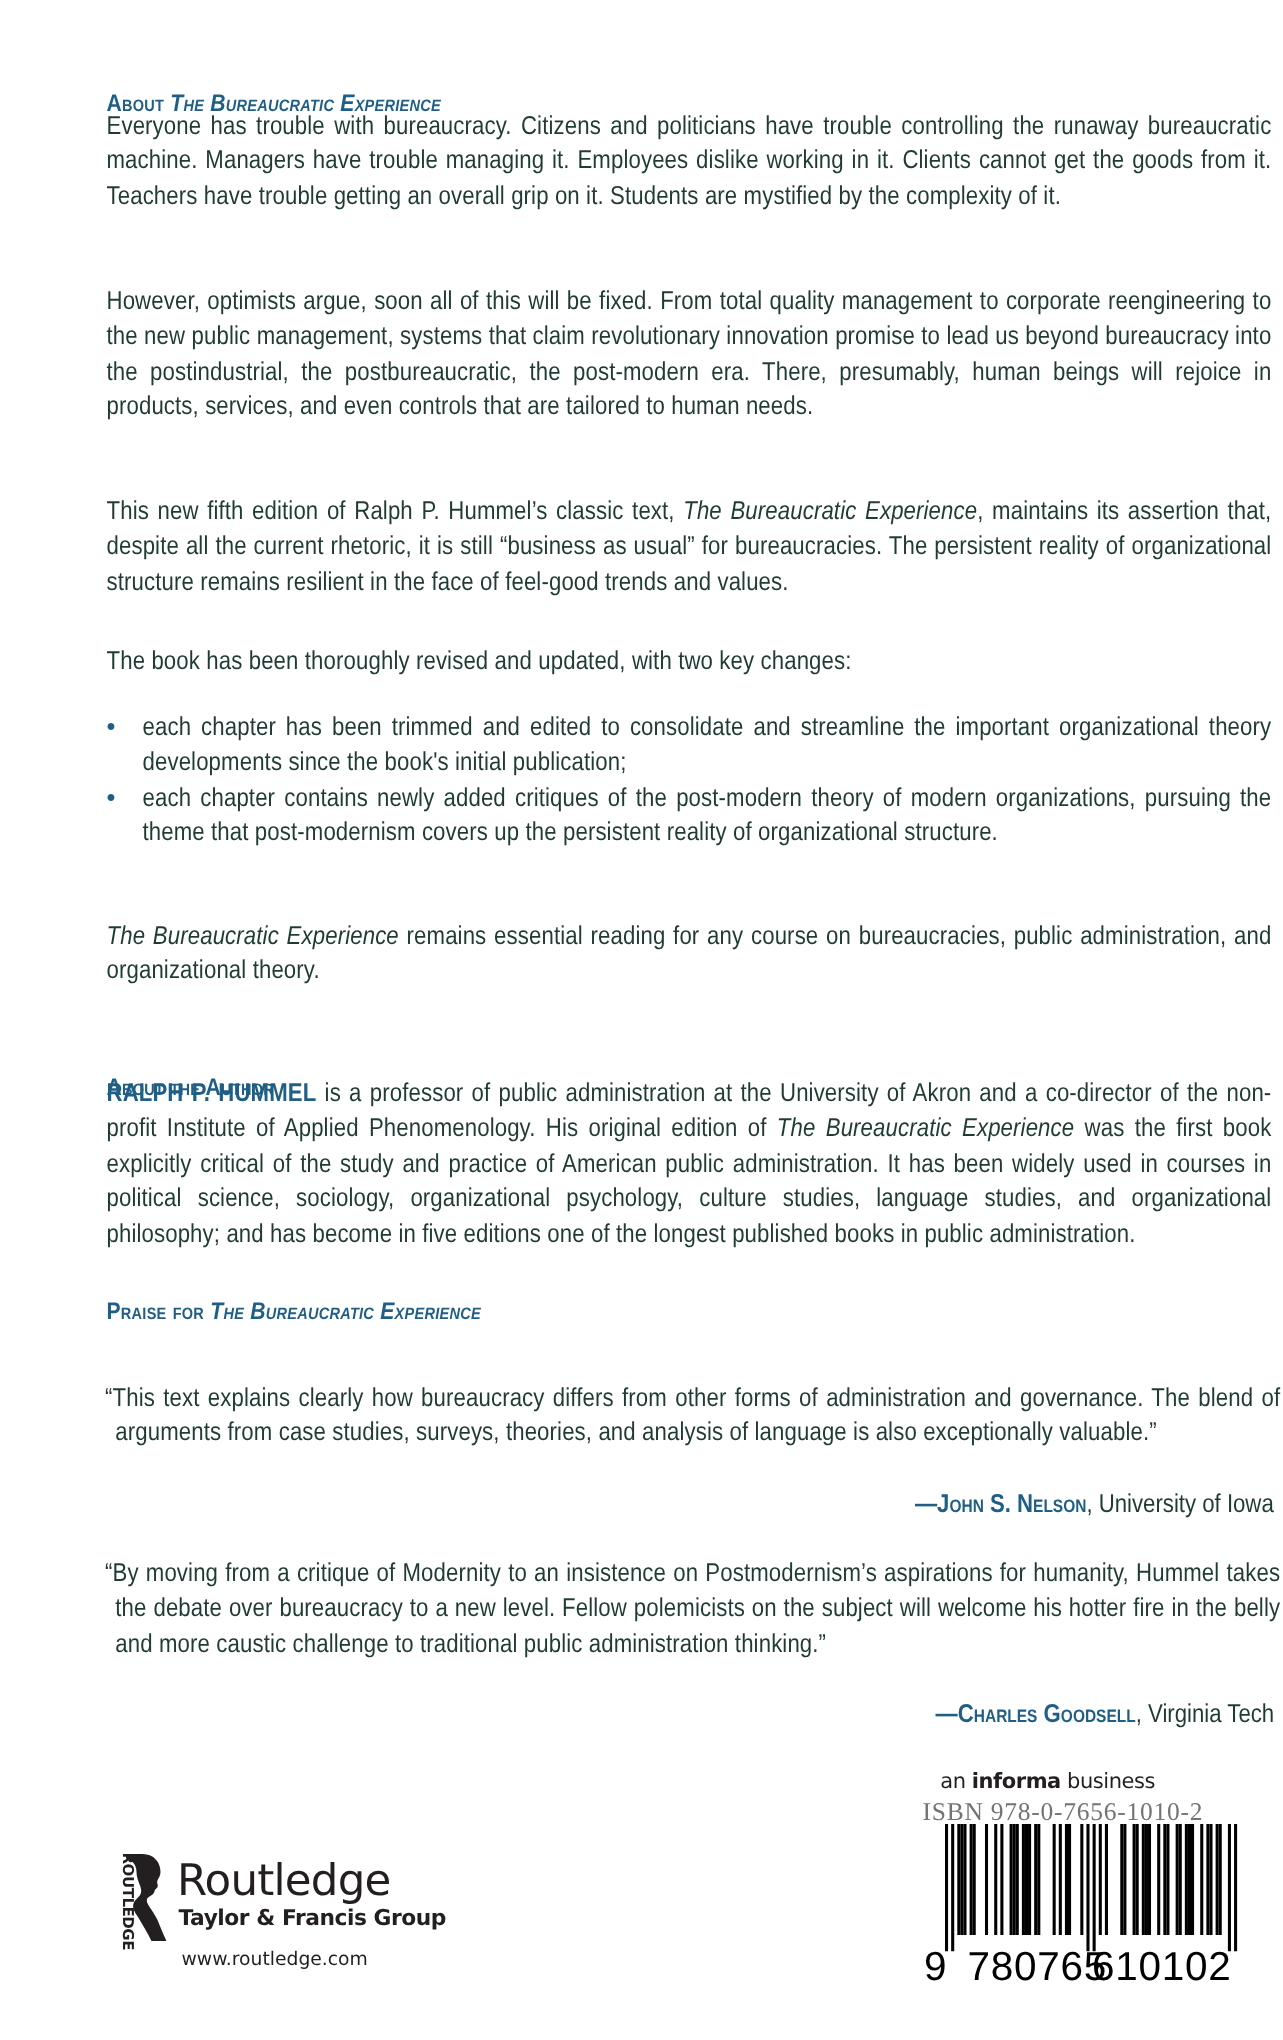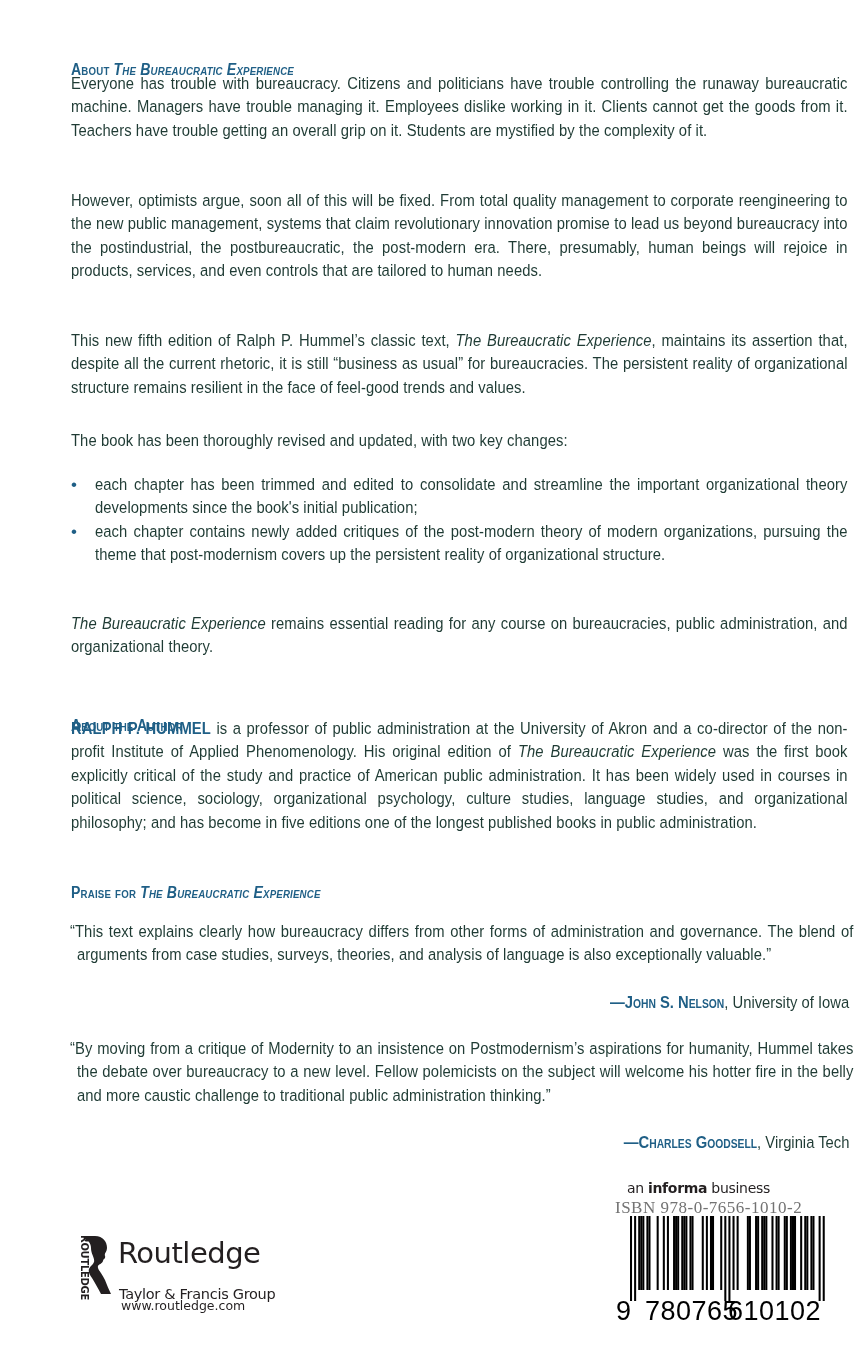--- a/index.html
+++ b/index.html
@@ -73,21 +73,21 @@
   </div>
 
   <div class="abs" style="top:717px;left:0;">
     <p class="heading">About the Author</p>
   </div>
 
   <div class="abs" style="top:717px;left:0;">
     <p class="para"><span class="author-name">RALPH P. HUMMEL</span><span> is a professor of public administration at the University of Akron and a co-director of the non-profit Institute of Applied Phenomenology. His original edition of </span><i>The Bureaucratic Experience</i><span> was the first book explicitly critical of the study and practice of American public administration. It has been widely used in courses in political science, sociology, organizational psychology, culture studies, language studies, and organizational philosophy; and has become in five editions one of the longest published books in public administration.</span></p>
   </div>
 
-  <div class="abs" style="top:884px;left:0;">
+  <div class="abs" style="top:866px;left:0;">
     <p class="heading"><span>Praise for </span><i>The Bureaucratic Experience</i></p>
   </div>
 
   <div class="abs quote" style="top:920px;left:-1px;">
     <p class="para">“This text explains clearly how bureaucracy differs from other forms of administration and governance. The blend of arguments from case studies, surveys, theories, and analysis of language is also exceptionally valuable.”</p>
   </div>
   <div class="abs attrib" style="top:991px;right:0;">
     <span class="attrib-inner"><span style="color:#1f5f86;font-weight:bold;">—</span><span class="attrib-name">John S. Nelson</span><span>, University of Iowa</span></span>
   </div>
 
@@ -98,21 +98,21 @@
     <span class="attrib-inner"><span style="color:#1f5f86;font-weight:bold;">—</span><span class="attrib-name">Charles Goodsell</span><span>, Virginia Tech</span></span>
   </div>
 </div>
 
 <div class="abs" style="left:68px;top:1236px;width:260px;height:100px;">
   <div class="abs logo-text" style="left:-14px;top:23px;width:60px;height:12px;font-size:10px;font-weight:bold;transform:rotate(90deg);letter-spacing:-0.3px;white-space:nowrap;">ROUTLEDGE</div>
   <svg class="abs" style="left:15px;top:0;" width="28" height="58" viewBox="0 0 28 58">
     <path d="M1 0 H12 C20 0 24 6 24 12 C24 16 21 17 22 20 C23 23 20 23 20 25 C19 28 16 28 15 30 C14 33 18 36 22 44 C24 49 26 54 28 58 H18 C15 52 12 47 9 42 C7 39 5 36 6 33 C7 30 10 29 11 26 C12 22 8 18 8 12 C8 7 5 4 1 3 Z" fill="#231f20"></path>
   </svg>
   <div class="abs logo-text" style="left:50px;top:0px;font-size:29px;letter-spacing:-0.5px;">Routledge</div>
-  <div class="abs logo-text" style="left:51px;top:50px;font-size:14.5px;letter-spacing:-0.3px;">Taylor &amp; Francis Group</div>
+  <div class="abs logo-text" style="left:51px;top:35px;font-size:14.5px;letter-spacing:-0.3px;font-weight:bold;">Taylor &amp; Francis Group</div>
   <div class="abs logo-text" style="left:53px;top:62px;font-size:12.5px;text-align:center;">www.routledge.com</div>
 </div>
 
 <div class="abs logo-text" style="right:85px;top:1180px;font-size:14px;letter-spacing:-0.3px;white-space:nowrap;"><span>an </span><b>informa</b><span> business</span></div>
 
 <div class="abs isbn-text" style="left:615px;top:1198px;white-space:nowrap;">ISBN 978-0-7656-1010-2</div>
 
 <svg id="barcode" class="abs" style="left:630px;top:1216px;" width="216" height="85">
     <rect x="0" y="0" width="2.05" height="85" fill="#000"></rect>
     <rect x="4.1" y="0" width="2.05" height="85" fill="#000"></rect>

